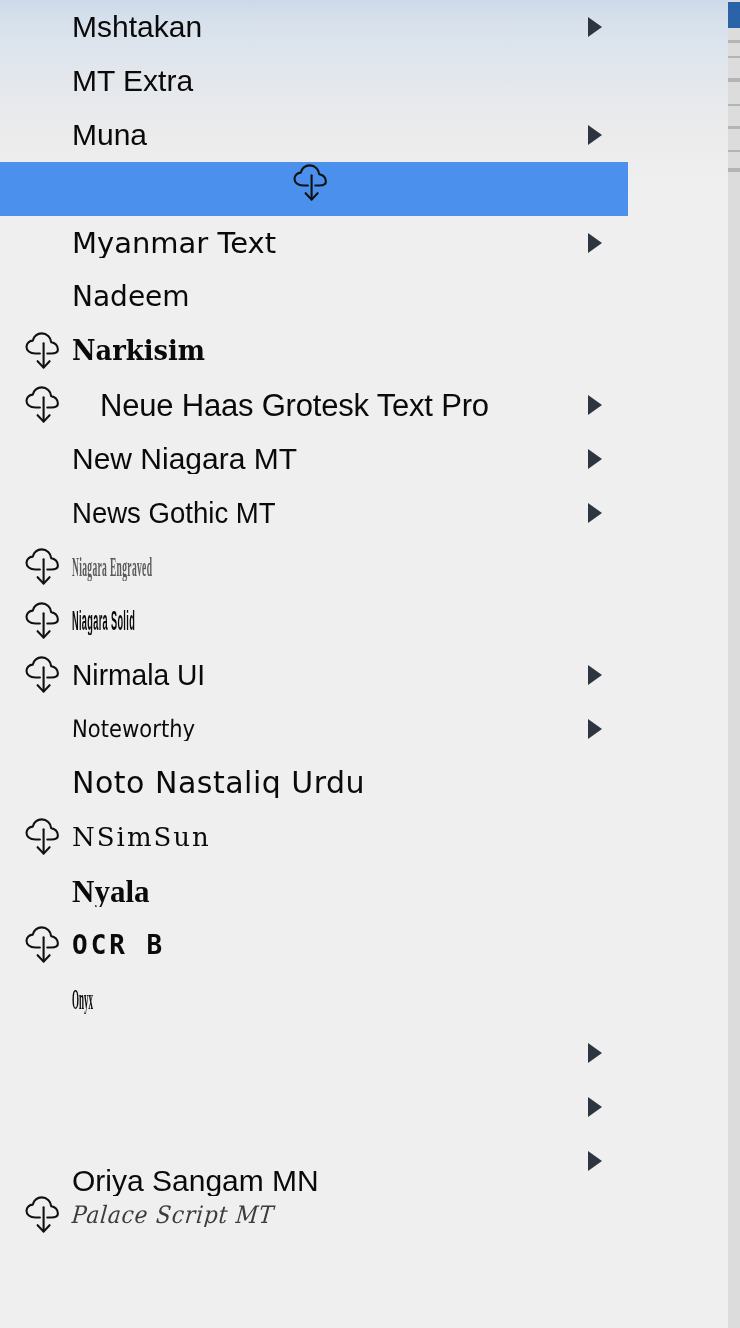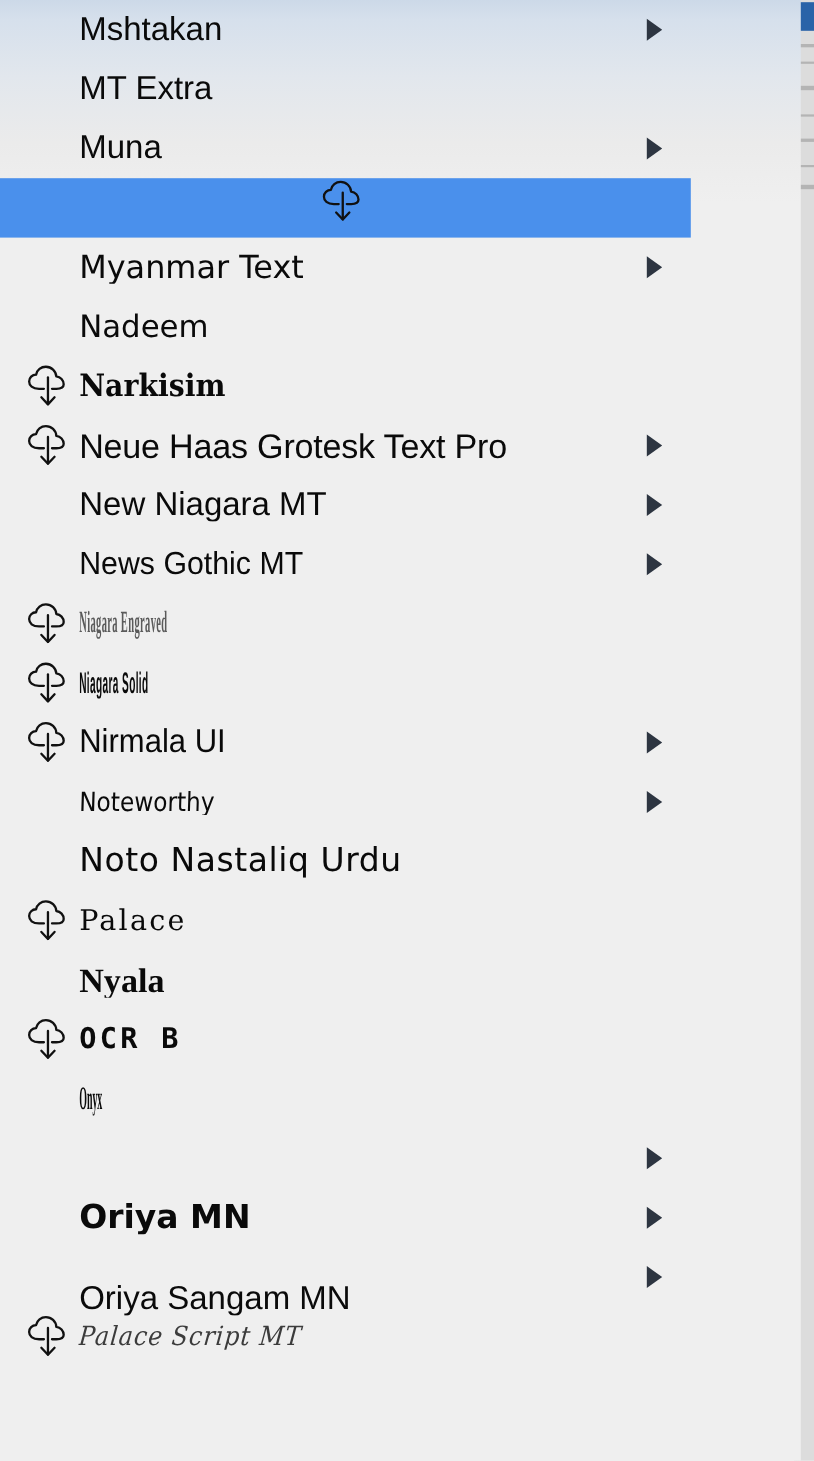--- a/index.html
+++ b/index.html
@@ -249,20 +249,21 @@
     font-family: "DejaVu Sans", sans-serif;
     font-size: 30px;
     font-weight: 400;
     letter-spacing: 0.5px;
   }
   .fs-neuehaas {
     font-family: "Liberation Sans", sans-serif;
     font-size: 31px;
     font-weight: 400;
     letter-spacing: -0.2px;
+    margin-left: 28px;
   }
   .fs-newsgothic {
     font-family: "Liberation Sans", sans-serif;
     font-size: 29px;
     font-weight: 400;
     transform: scaleX(0.95);
     transform-origin: left center;
   }
   .fs-nirmala {
     font-family: "Liberation Sans", sans-serif;
@@ -494,21 +495,21 @@
           <span class="cloud-icon">
             <svg width="42" height="42" viewBox="0 0 42 42">
               <g fill="none" stroke="#111111" stroke-width="2.1" stroke-linecap="round" stroke-linejoin="round">
                 <path d="M13.5 23.5 C 7.5 23.5 4.5 20.5 4.5 16.8 C 4.5 13.4 7.3 10.6 10.8 10.6 C 11.6 6.4 15.3 3.4 19.7 3.4 C 24.8 3.4 28.9 7.3 29.2 12.2 C 33.0 12.6 35.9 15.7 35.9 19.4 C 35.9 22.1 33.7 23.5 29.2 23.5 L 25.3 23.5 M 17.9 23.5 L 13.5 23.5"></path>
                 <path d="M21.6 13.2 L 21.6 37.4"></path>
                 <path d="M15.6 31.2 L 21.6 37.6 L 27.6 31.2"></path>
               </g>
             </svg>
           </span>
         </div>
-        <span class="row-label fs-nsimsun">Palace</span>
+        <span class="row-label fs-nsimsun">NSimSun</span>
         <div class="submenu-arrow empty">
           <svg width="20" height="24" viewBox="0 0 20 24">
             <path d="M3 2 L 17 12 L 3 22 Z" fill="#2d3541"></path>
           </svg>
         </div>
       </div>
       <div class="menu-row">
         <div class="row-icon-slot"></div>
         <span class="row-label fs-nyala">Nyala</span>
         <div class="submenu-arrow empty">
@@ -548,21 +549,20 @@
       <div class="menu-row">
         <div class="row-icon-slot"></div>
         <div class="submenu-arrow">
           <svg width="20" height="24" viewBox="0 0 20 24">
             <path d="M3 2 L 17 12 L 3 22 Z" fill="#2d3541"></path>
           </svg>
         </div>
       </div>
       <div class="menu-row">
         <div class="row-icon-slot"></div>
-        <span class="row-label fs-oriyamn">Oriya MN</span>
         <div class="submenu-arrow">
           <svg width="20" height="24" viewBox="0 0 20 24">
             <path d="M3 2 L 17 12 L 3 22 Z" fill="#2d3541"></path>
           </svg>
         </div>
       </div>
       <div class="menu-row">
         <div class="row-icon-slot"></div>
         <span class="row-label fs-sans-lt">Oriya Sangam MN</span>
         <div class="submenu-arrow">

